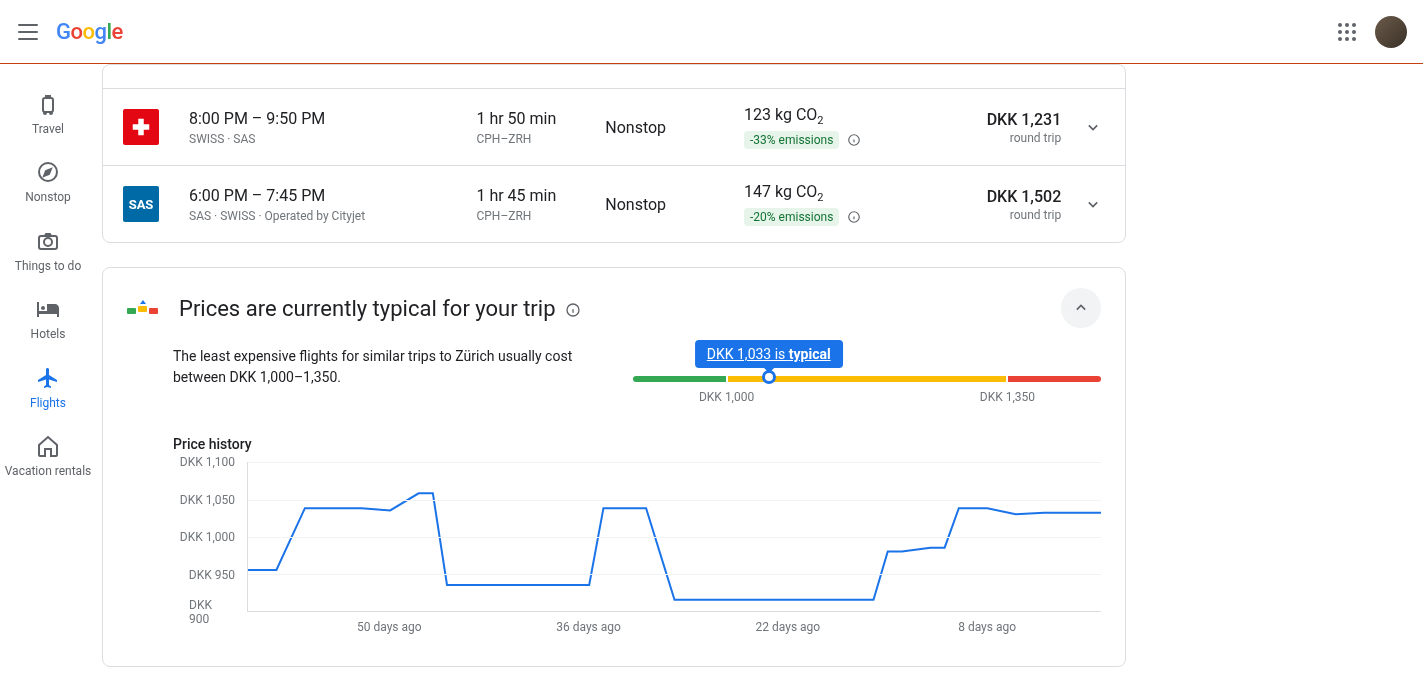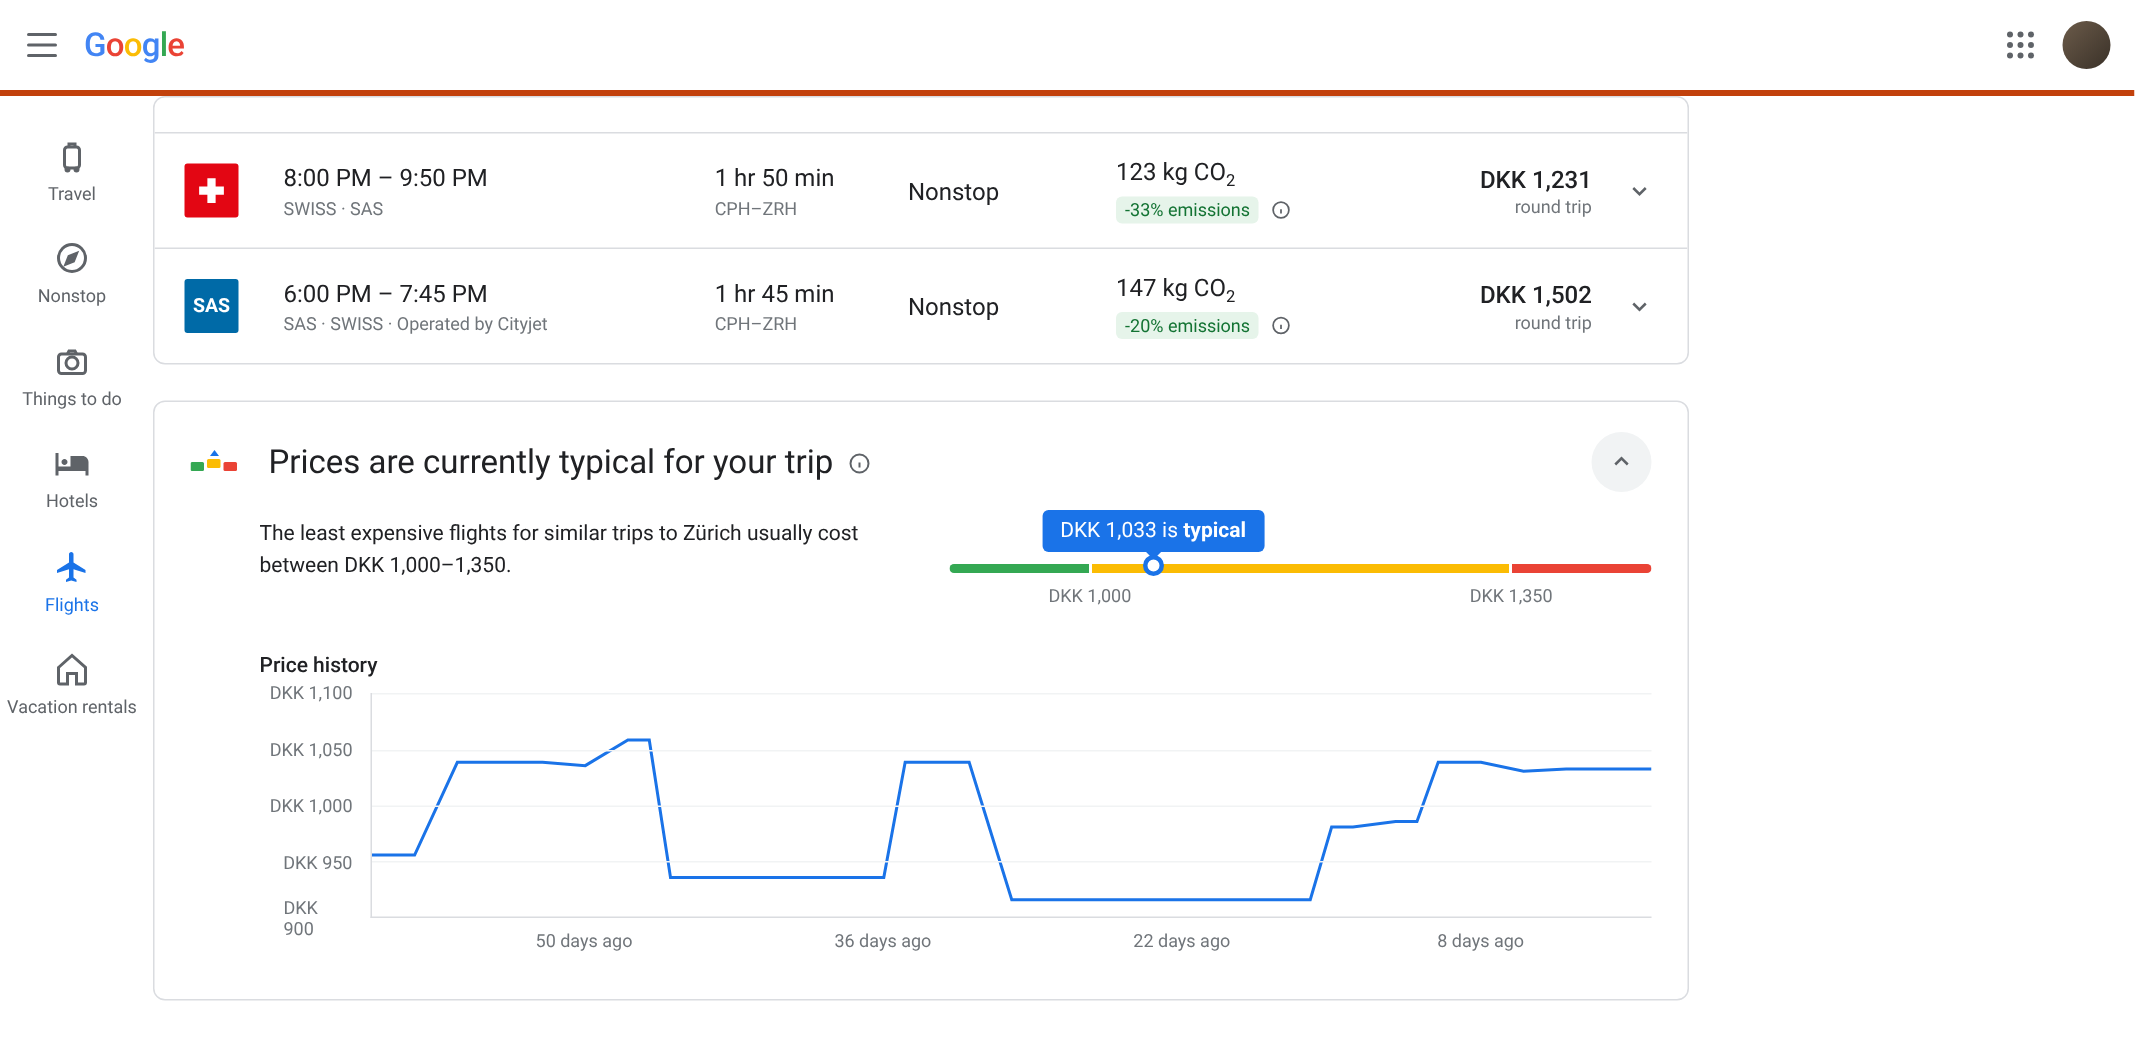--- a/index.html
+++ b/index.html
@@ -1,19 +1,19 @@
 <!DOCTYPE html>
 <html><head>
 <meta charset="utf-8">
 <style>
 * { box-sizing: border-box; margin: 0; padding: 0; }
 body { font-family: Roboto, Arial, sans-serif; background: #fff; color: #202124; width: 1423px; height: 699px; overflow: hidden; }
 
 
-.header { height: 64px; border-bottom: 4px solid #c2410c; display: flex; align-items: center; padding: 0 16px; justify-content: space-between; }
+.header { height: 64px; border-bottom: 1px solid #c2410c; display: flex; align-items: center; padding: 0 16px; justify-content: space-between; }
 .header-left { display: flex; align-items: center; gap: 16px; }
 .menu-icon { width: 24px; height: 24px; cursor: pointer; display:flex; flex-direction:column; justify-content:center; gap:5px; padding:0 2px;}
 .menu-icon span { display:block; height:2px; background:#5f6368; border-radius:1px;}
 .google-logo { font-size: 22px; font-weight: 500; letter-spacing: -0.5px; }
 .google-logo .b { color:#4285F4; } .google-logo .r { color:#EA4335; } .google-logo .y { color:#FBBC05; } .google-logo .g { color:#34A853; }
 .header-right { display:flex; align-items:center; gap:16px; }
 .apps-icon { width:24px; height:24px; cursor:pointer; }
 .avatar { width:32px; height:32px; border-radius:50%; background: linear-gradient(135deg,#6b5b4a,#3a3128); cursor:pointer; }
 
 
@@ -59,21 +59,21 @@
 .insights-row1 { display:flex; gap:40px; align-items:flex-start; margin-bottom:30px;}
 .insights-text { font-size:14px; color:#202124; max-width:420px; line-height:1.5; }
 .gauge-wrap { flex:1; position:relative; padding-top:30px; min-width:420px;}
 .gauge-bar { display:flex; height:6px; border-radius:3px; overflow:hidden; }
 .gauge-seg { height:100%; }
 .gauge-seg.green { background:#34a853; width:20%; }
 .gauge-seg.yellow { background:#fbbc04; width:60%; }
 .gauge-seg.red { background:#ea4335; width:20%; }
 .gauge-sep { width:2px; background:#fff; }
 .gauge-dot { position:absolute; top:24px; width:14px; height:14px; background:#fff; border:3px solid #1a73e8; border-radius:50%; transform:translateX(-50%); }
-.gauge-tooltip { position:absolute; top:-6px; background:#1a73e8; color:#fff; font-size:14px; padding:6px 12px; border-radius:4px; transform:translateX(-50%); white-space:nowrap;}
+.gauge-tooltip { position:absolute; top:-6px; background:#1a73e8; color:#fff; font-size:14px; padding:6px 12px; border-radius:4px; transform:translateX(-50%); white-space:nowrap;text-decoration:underline;}
 .gauge-tooltip::after { content:''; position:absolute; top:100%; left:50%; transform:translateX(-50%); border:5px solid transparent; border-top-color:#1a73e8; }
 .gauge-tooltip b { font-weight:700; }
 .gauge-labels { display:flex; font-size:12px; color:#70757a; margin-top:8px; position:relative; height:16px;}
 .gauge-label { position:absolute; transform:translateX(-50%); }
 
 .price-history-title { font-size:14px; font-weight:500; color:#202124; margin-bottom:10px; }
 .chart-box { position:relative; height:180px; margin-left:0; }
 .y-labels { position:absolute; left:0; top:0; width:70px; height:150px; }
 .y-label { position:absolute; right:8px; font-size:12px; color:#70757a; transform:translateY(-50%); }
 .plot { position:absolute; left:74px; right:0; top:0; height:150px; border-left:1px solid #dadce0; border-bottom:1px solid #dadce0; }

